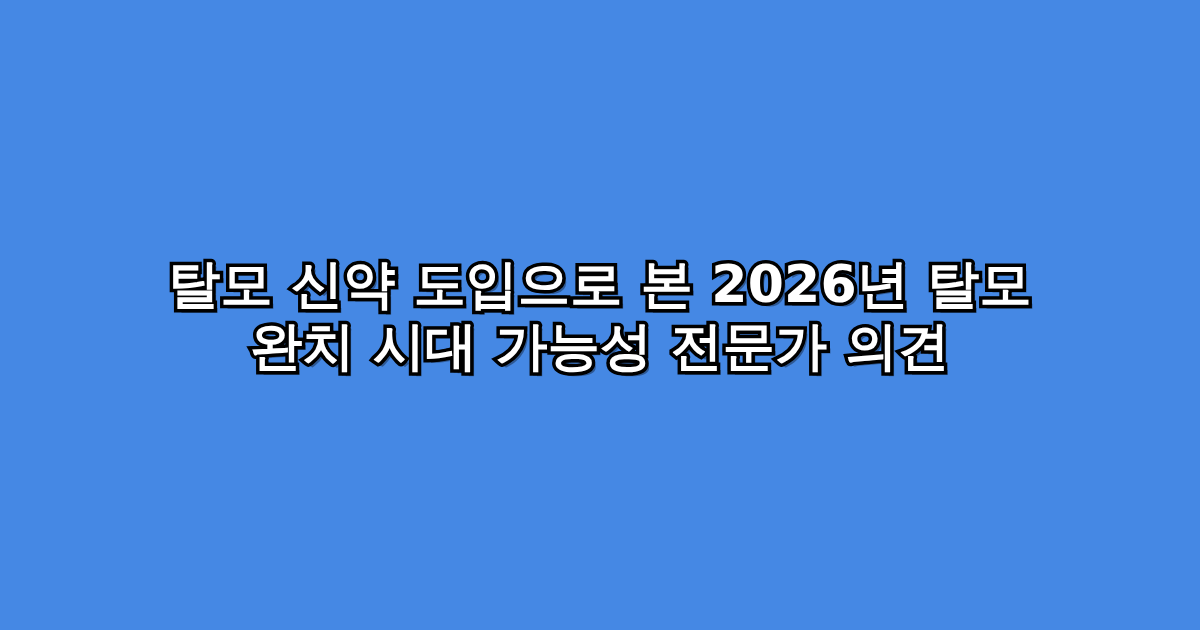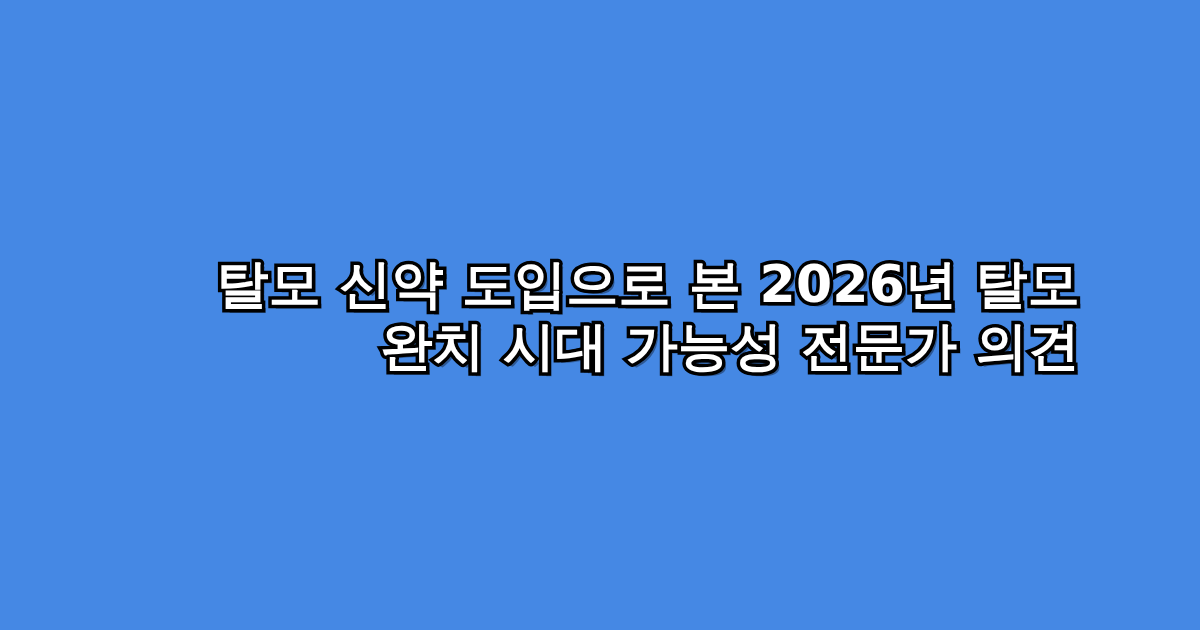--- a/index.html
+++ b/index.html
@@ -26,21 +26,21 @@
     align-items: center;
     justify-content: center;
     overflow: hidden;
   }
 
   
   .title-block {
     width: 1080px;
     padding: 0 60px;
     box-sizing: border-box;
-    text-align: right;
+    text-align: center;
     position: relative;
     z-index: 2;
   }
 
   .og-title {
     margin: 0;
     font-family: "DejaVu Sans", "Liberation Sans", sans-serif;
     font-weight: 700;
     font-size: 52px;
     line-height: 62px;

